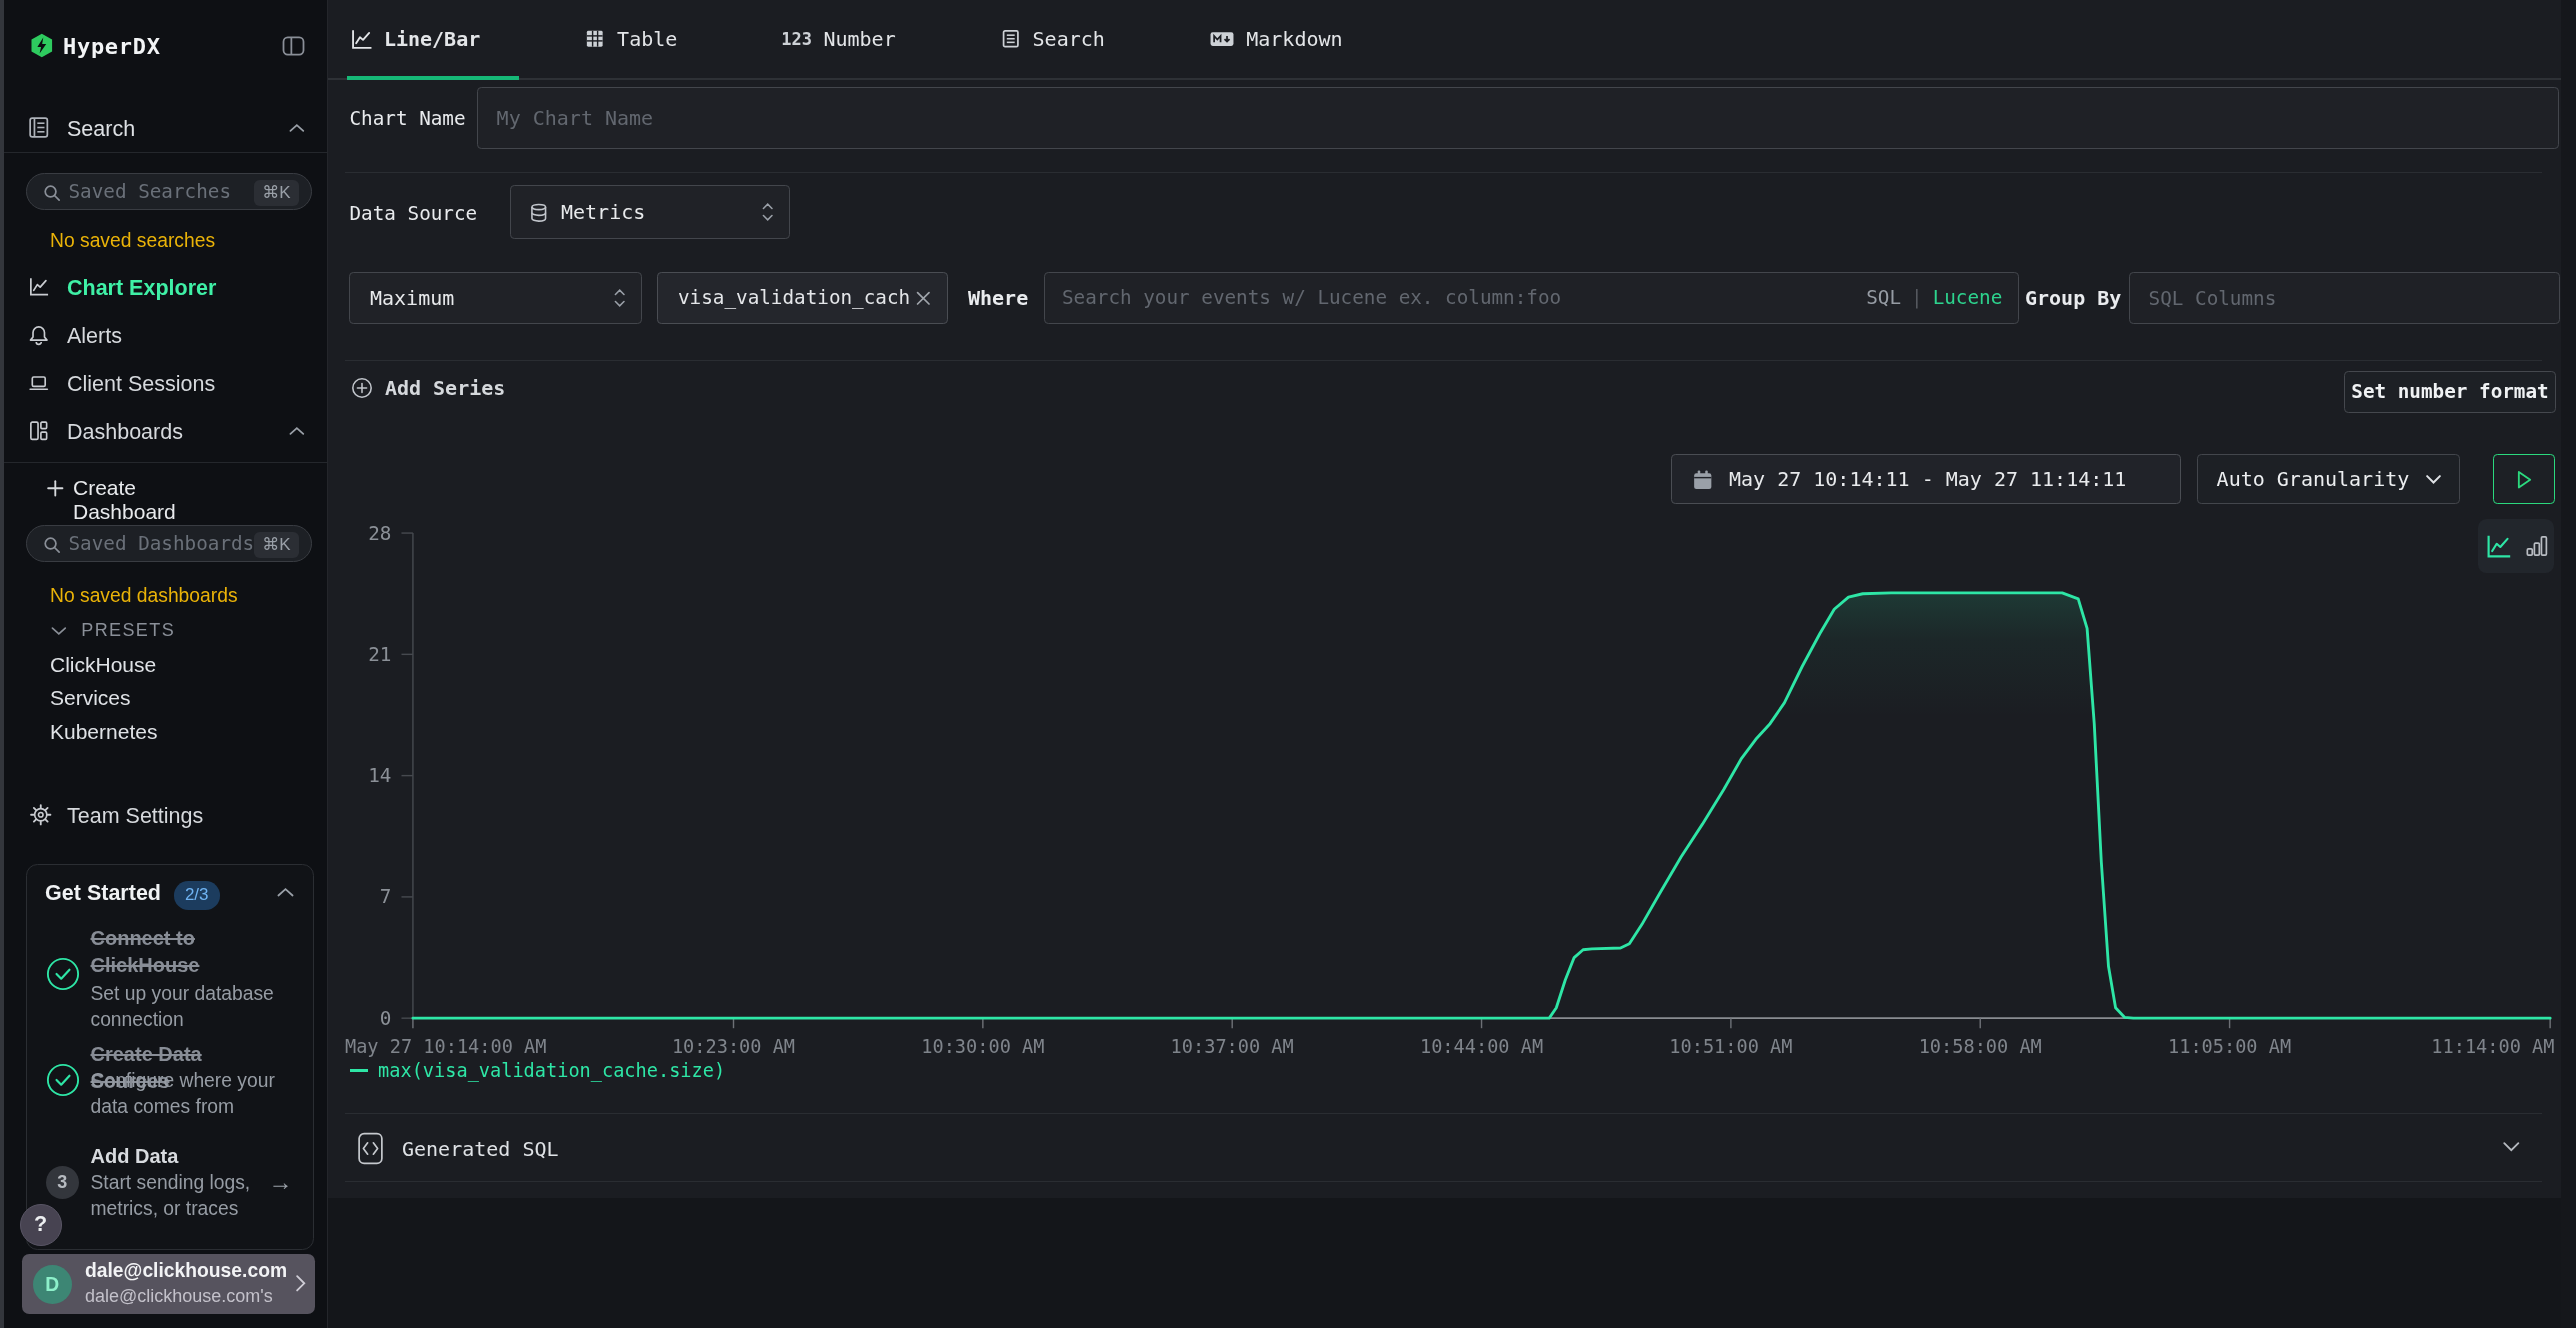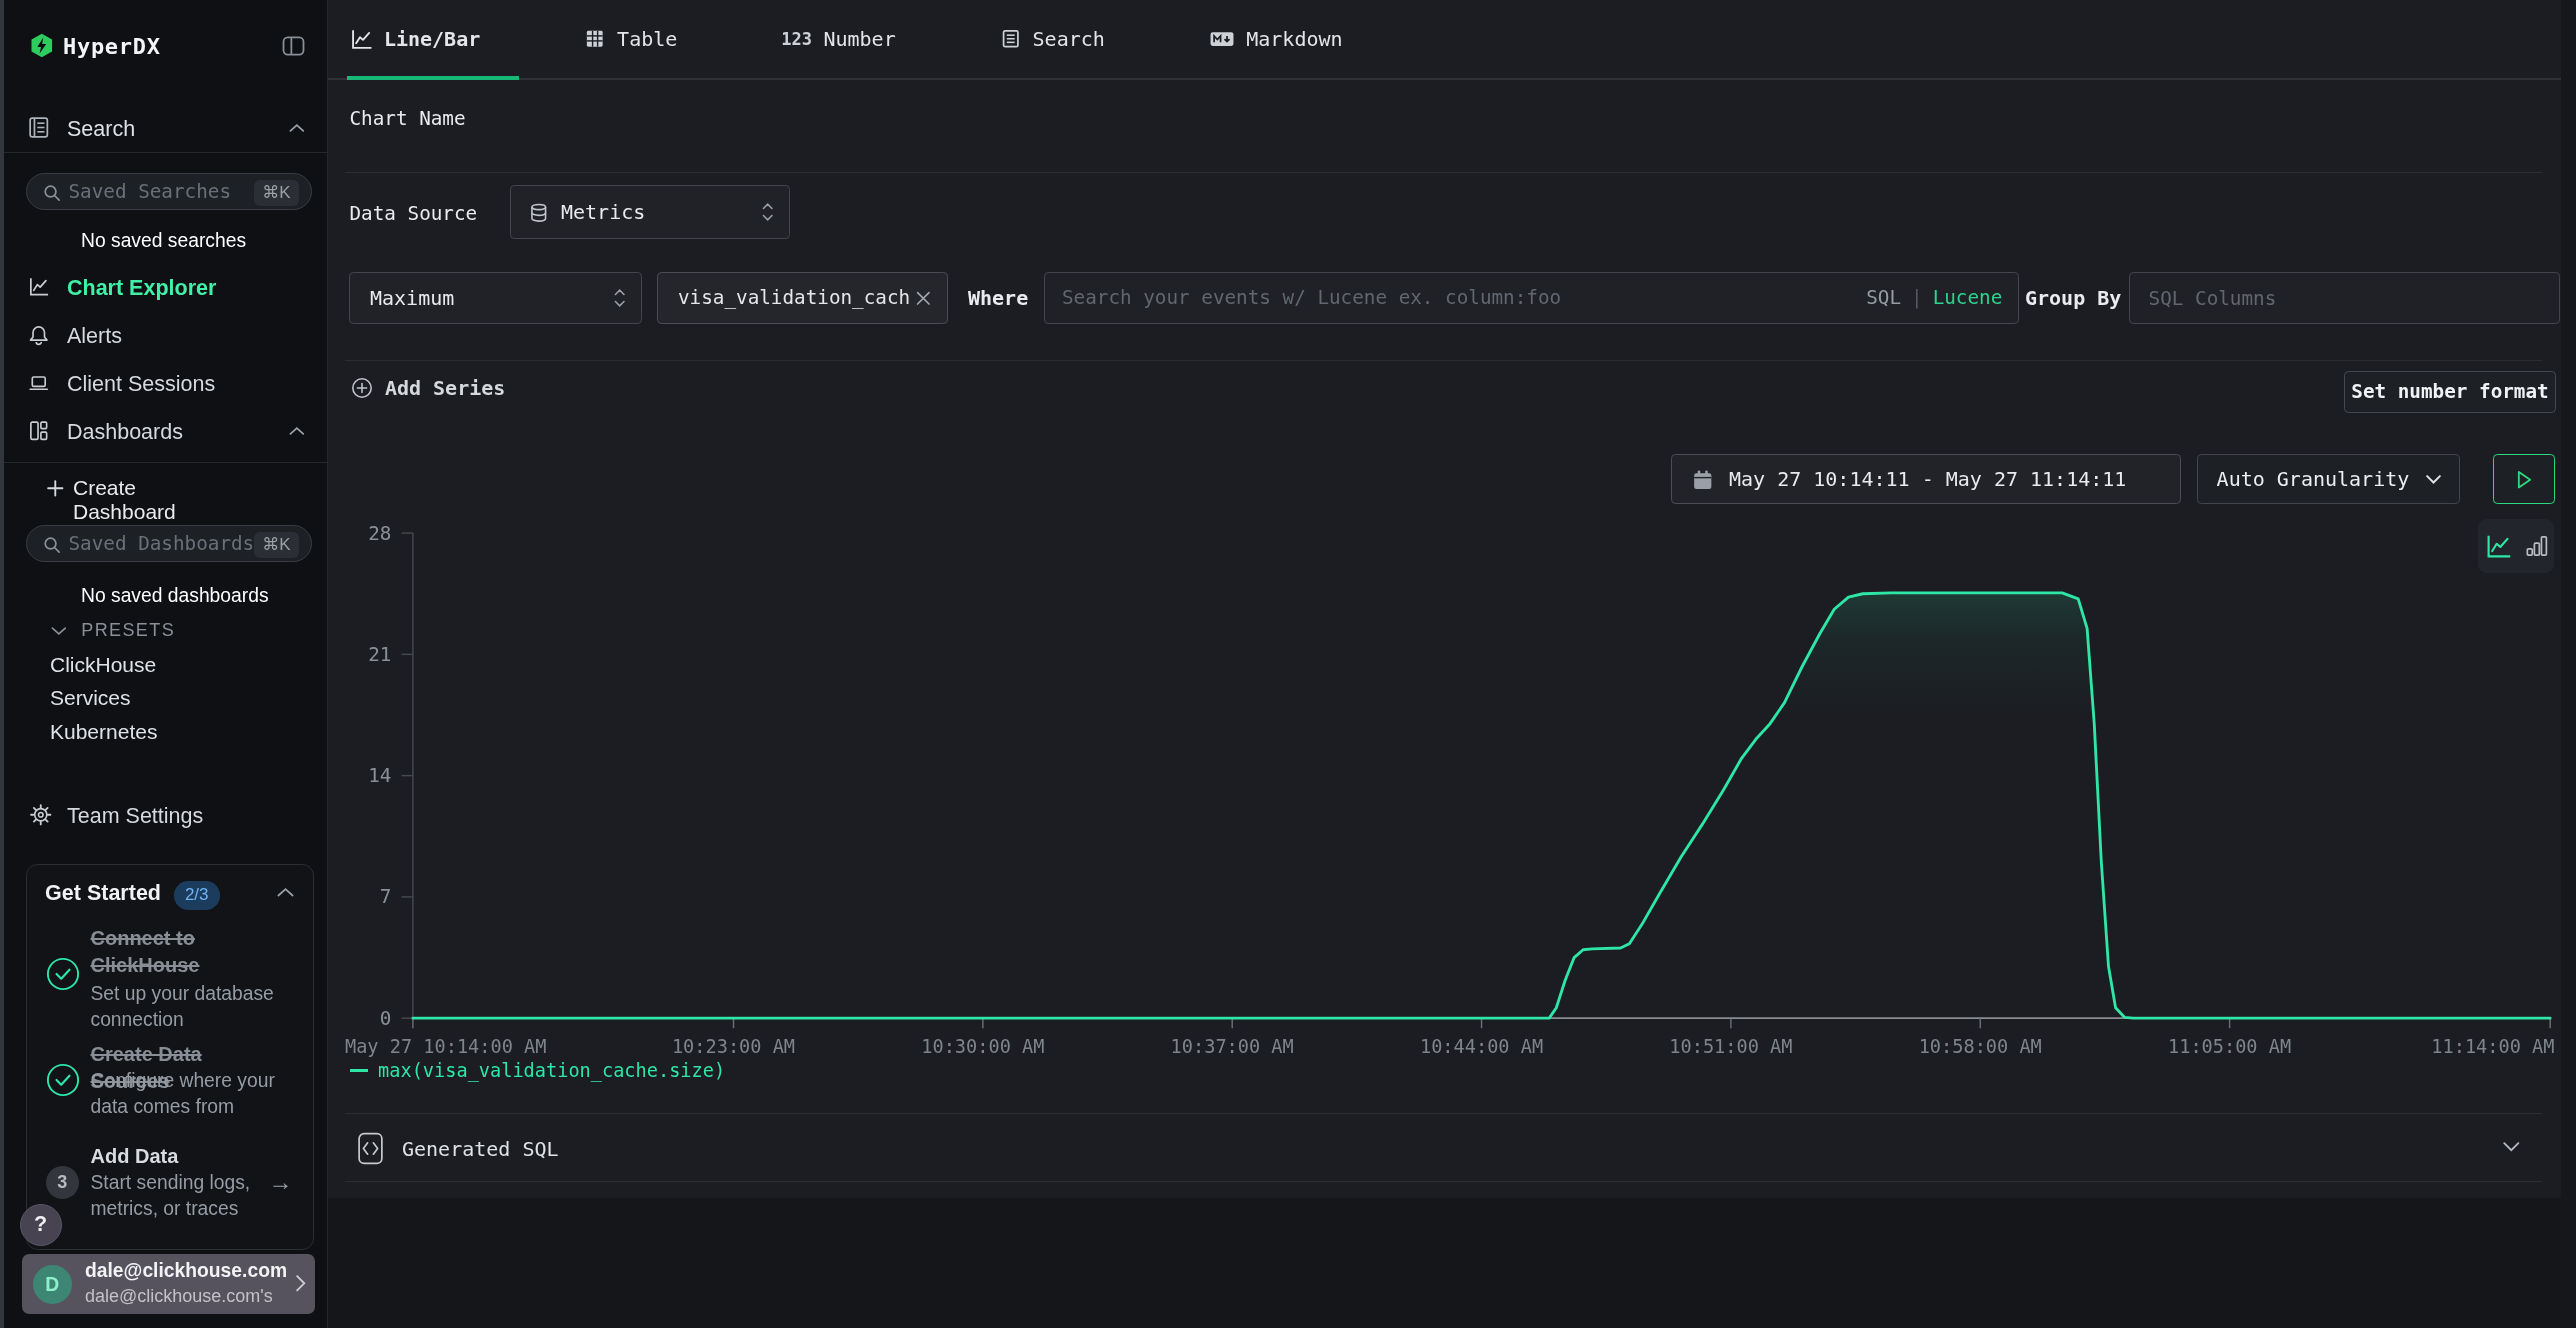--- a/index.html
+++ b/index.html
@@ -19,21 +19,21 @@
   .sec-label { position:absolute; left:63px; top:3.6px; font-size:21.5px; color:#dde0e4; }
   .sb-divider { position:absolute; left:0; width:328px; height:0.7px; background:#24272c; }
   .pill-input { position:absolute; left:21.5px; width:286px; height:37px; background:#1d2025;
                 border:1.4px solid #393c42; border-radius:18.6px; }
   .pill-input input { position:absolute; left:42px; top:2.9px; width:186px; height:29px; background:transparent;
                 border:none; outline:none; color:#c8ccd2; font-family:"DejaVu Sans Mono",monospace; font-size:19.3px; }
   .pill-input input::placeholder { color:#6a7079; }
   .pill-mag { position:absolute; left:15.7px; top:8.6px; }
   .kbd { position:absolute; right:11.4px; top:5.7px; height:26px; padding:1.4px 8.6px; background:#2b2e34;
          border-radius:5.7px; color:#9aa0a8; font-size:17px; line-height:23px; }
-  .muted-note { position:absolute; left:46px; font-size:19.3px; color:#ffffff;margin-left:31px; }
+  .muted-note { position:absolute; left:46px; font-size:19.3px; color:#eab308; }
   .nav-item { position:absolute; left:0; width:328px; height:34px; cursor:pointer; }
   .nav-icon { position:absolute; left:24px; top:4.3px; }
   .nav-label { position:absolute; left:63px; top:4.3px; font-size:21.5px; color:#d6d9dd; }
   .nav-label.active { color:#3ff0a6; font-weight:bold; }
   .nav-chevron { position:absolute; right:27px; top:10px; }
   .create-dash { position:absolute; left:42px; top:475px; height:29px; cursor:pointer; }
   .create-plus { position:absolute; left:0; top:4.3px; }
   .create-label { position:absolute; left:27px; top:1.4px; font-size:21px; color:#e8eaed; }
   .presets-row { position:absolute; left:47px; top:620px; cursor:pointer; }
   .presets-chevron { display:inline-block; vertical-align:middle; margin-right:11.4px; }
@@ -384,20 +384,21 @@
               </g>
             </svg>
         </span>
         <span class="tab-label">Markdown</span>
       </div>
     </div>
     <div class="tab-underline"></div>
   </div>
 
   <div class="fld-label" style="left:21.5px;top:107px">Chart Name</div>
+  <input class="text-input" style="left: 149px; top: 87px; width: 2082px; height: 62px;" placeholder="My Chart Name">
   <div class="divider" style="top:172px"></div>
 
   <div class="fld-label" style="left:21.5px;top:202px">Data Source</div>
   <div class="select-box" style="left:182px;top:185px;width:280px;height:54px">
     <span class="icon" style="position:absolute;left:17px;top:15.7px">
       <svg width="21.5" height="23" viewBox="0 0 30 32">
           <ellipse cx="15" cy="7" rx="9.5" ry="3.6" fill="none" stroke="#c2c6cc" stroke-width="2.2"></ellipse>
           <path d="M5.5,7 v16 a9.5,3.6 0 0 0 19,0 v-16" fill="none" stroke="#c2c6cc" stroke-width="2.2"></path>
           <path d="M5.5,15 a9.5,3.6 0 0 0 19,0" fill="none" stroke="#c2c6cc" stroke-width="2.2"></path>
         </svg>

